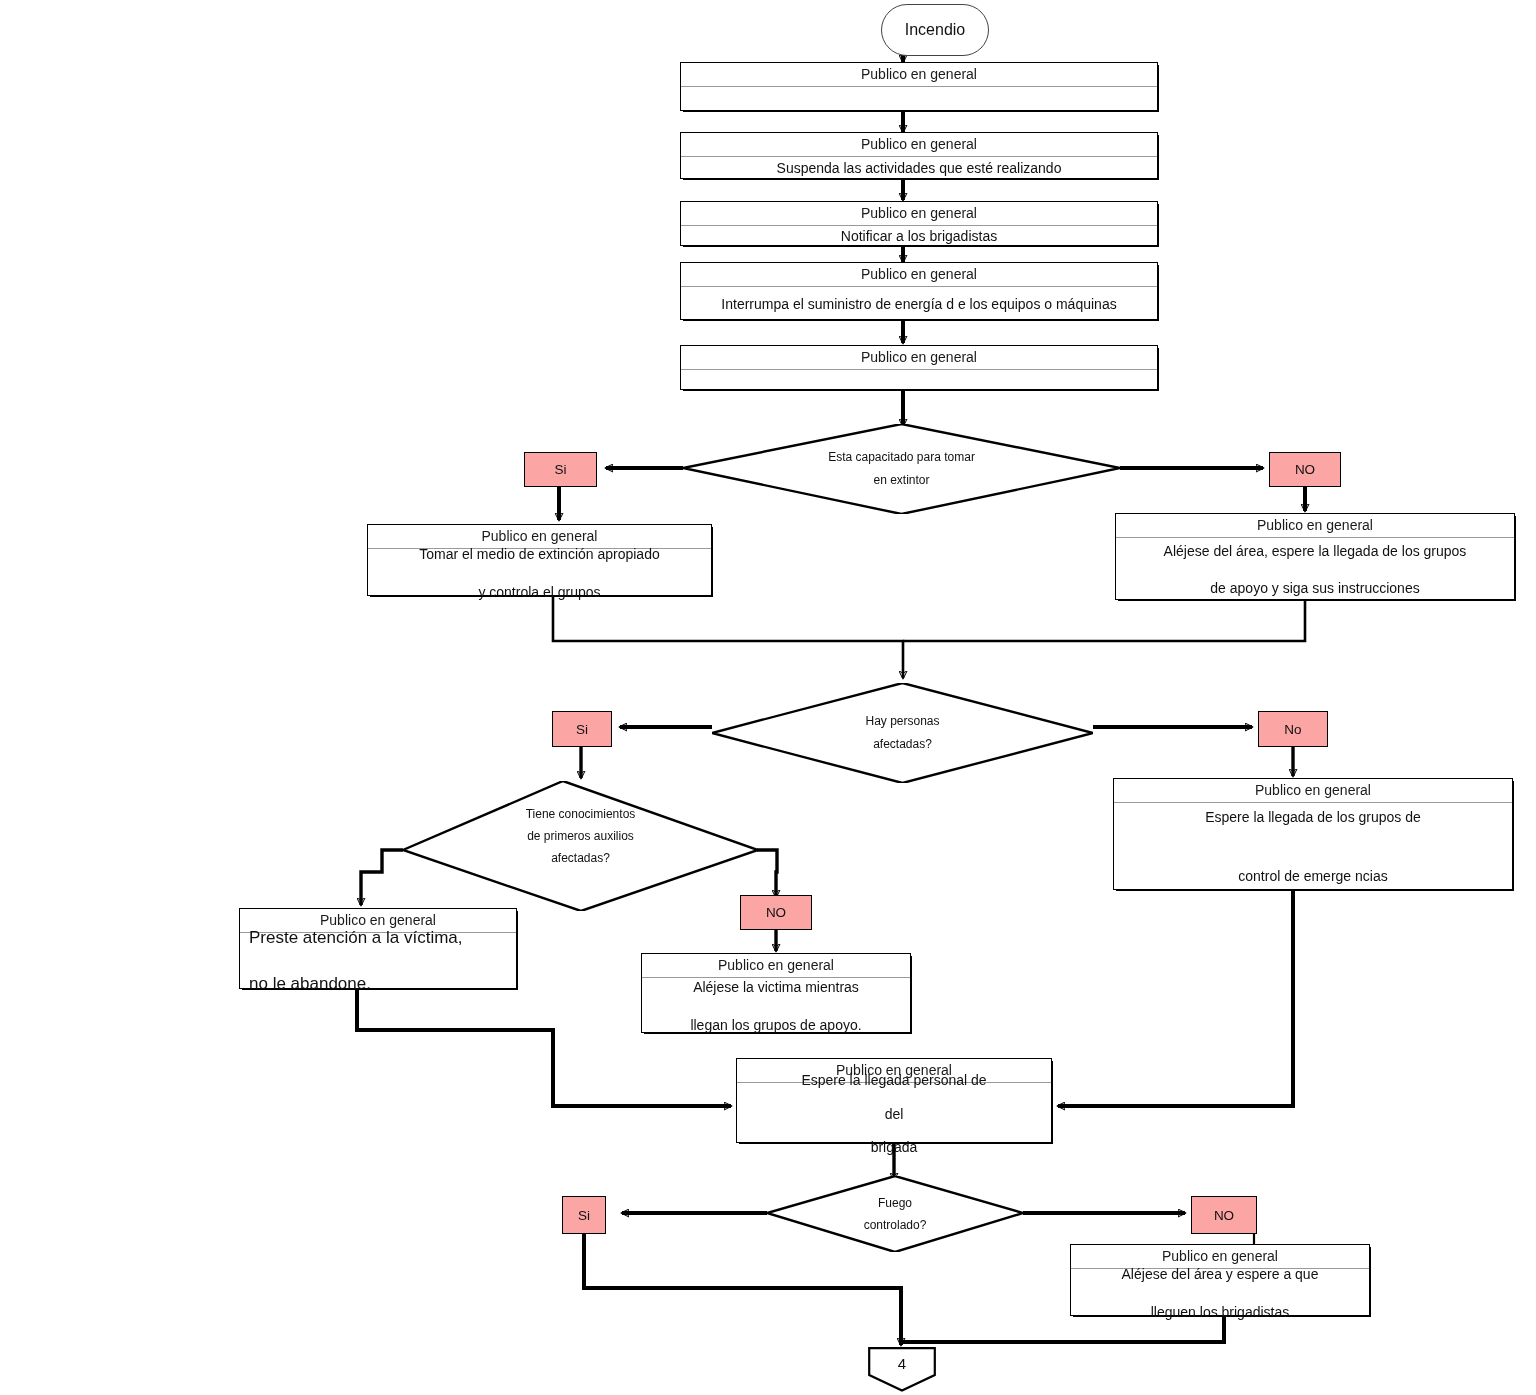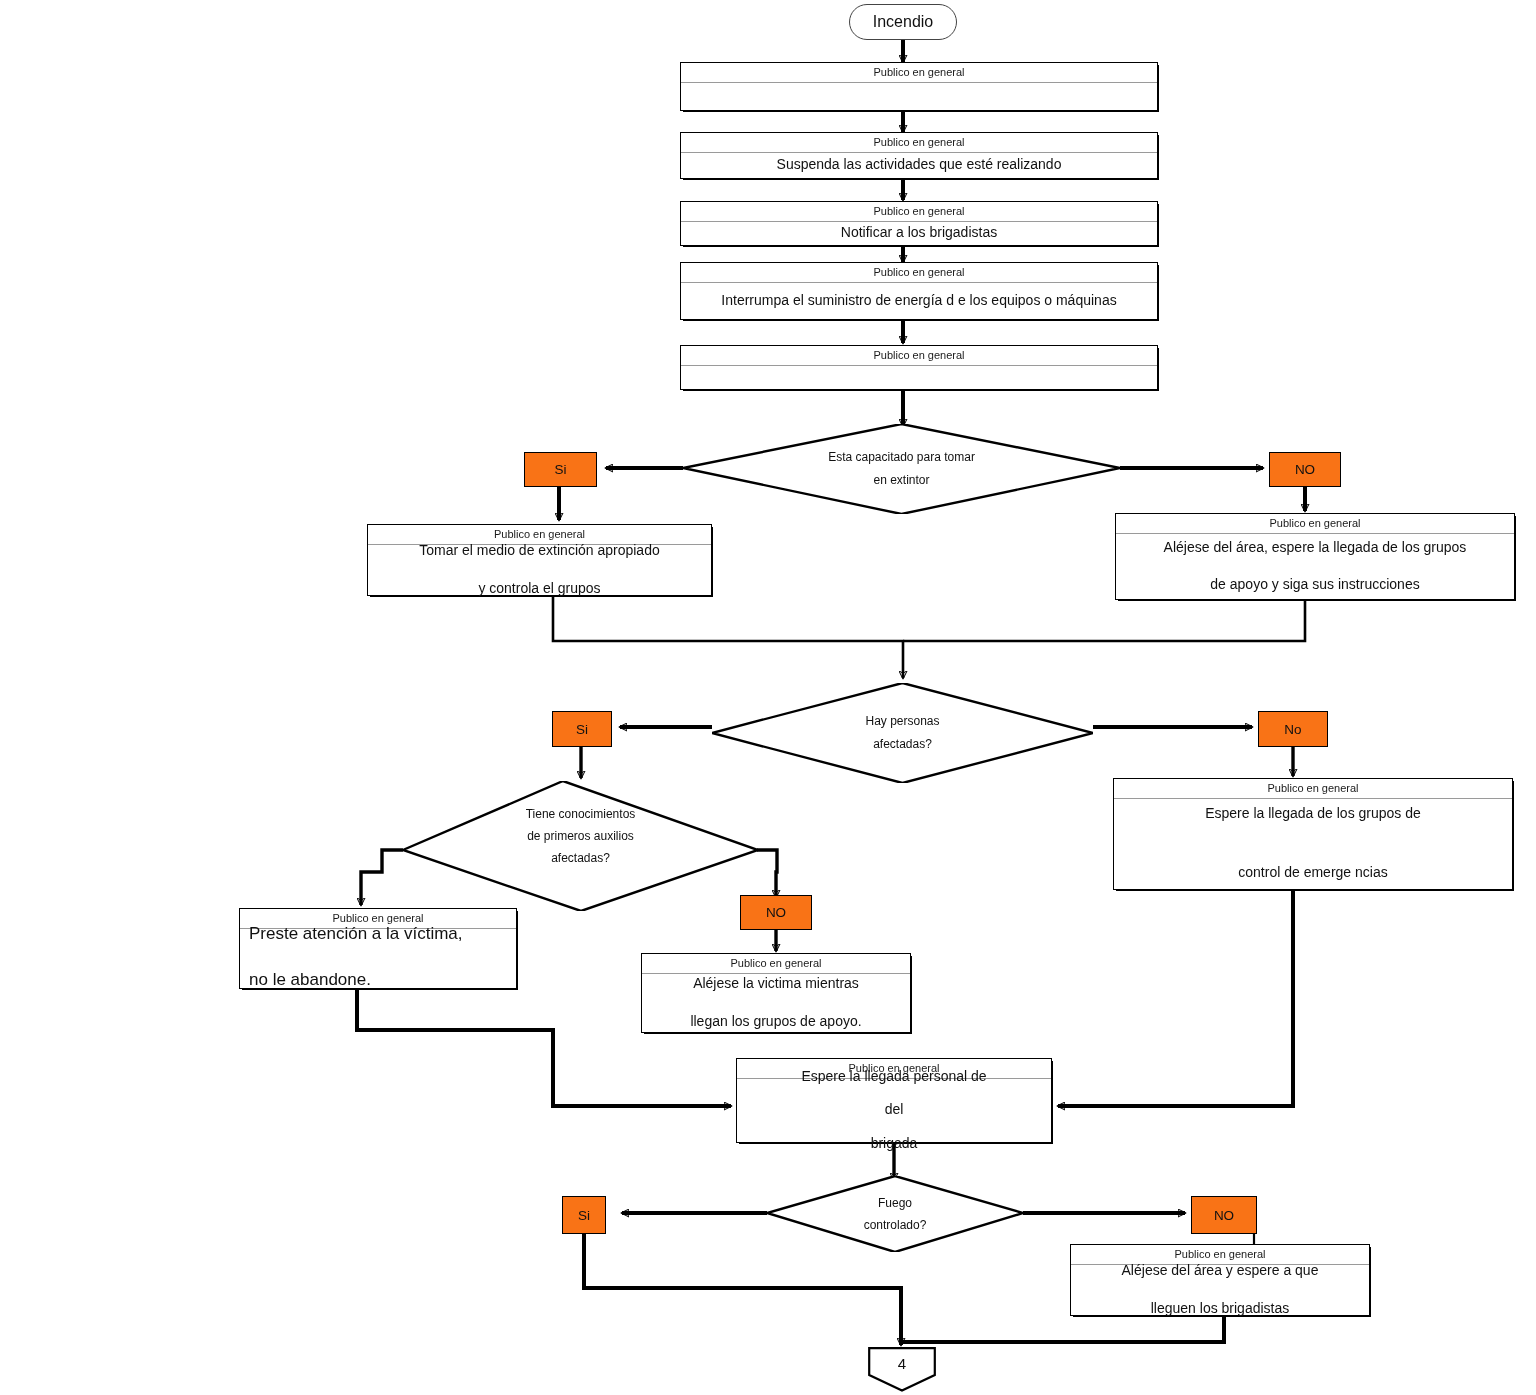--- a/index.html
+++ b/index.html
@@ -3,29 +3,29 @@
 <meta charset="utf-8">
 <style>
   html,body{margin:0;padding:0;background:#ffffff;}
   body{font-family:"Liberation Sans", sans-serif;color:#000;}
   #canvas{position:relative;width:1536px;height:1395px;overflow:hidden;background:#fff;}
 
   
   .proc{position:absolute;box-sizing:border-box;background:#fff;
         border:1px solid #000;box-shadow:2px 2px 0 -1px #000;}
   .proc .hdr{box-sizing:border-box;width:100%;border-bottom:1px solid #9a9a9a;
-             text-align:center;font-size:11px;line-height:1.35;padding:2px 4px;
+             text-align:center;font-size:14px;line-height:1.35;padding:2px 4px;
              color:#1a1a1a;white-space:nowrap;overflow:hidden;}
   .proc .body{box-sizing:border-box;width:100%;display:flex;align-items:center;
               justify-content:center;text-align:center;font-size:14px;
               line-height:1.35;padding:2px 6px;color:#111;}
   .proc .body span{display:block;width:100%;}
 
   
-  .lbl{position:absolute;box-sizing:border-box;background:#f97316;border:1.6px solid #000;
+  .lbl{position:absolute;box-sizing:border-box;background:#fca5a5;border:1.6px solid #000;
        display:flex;align-items:center;justify-content:center;
        font-size:13.5px;color:#111;}
 
   
   .term{position:absolute;box-sizing:border-box;background:#fff;
         border:1.4px solid #444;border-radius:26px;
         display:flex;align-items:center;justify-content:center;
         font-size:16px;color:#111;}
   .penta-wrap{position:absolute;}
   .penta-wrap svg{position:absolute;left:0;top:0;}
@@ -105,21 +105,21 @@
 
     <line x1="1023" y1="1213" x2="1185" y2="1213" stroke-width="4" marker-end="url(#ah)"></line>
 
     <line x1="1254" y1="1234" x2="1254" y2="1244" stroke-width="2.2"></line>
 
     <path d="M584,1234 L584,1288 L901,1288 L901,1345" stroke-width="4" marker-end="url(#ah)"></path>
 
     <path d="M1224,1316 L1224,1342 L901,1342" stroke-width="4"></path>
   </svg>
 
-  <div class="term" style="left:849px;top:4px;width:108px;height:36px;text-align:center;">
+  <div class="term" style="left:881px;top:4px;width:108px;height:52px;text-align:center;">
     <span>Incendio</span>
   </div>
 
   <div class="proc" style="left:680px;top:62px;width:478px;height:49px;">
     <div class="hdr">Publico en general</div>
   </div>
 
   <div class="proc" style="left:680px;top:132px;width:478px;height:47px;">
     <div class="hdr">Publico en general</div>
     <div class="body" style="height:24px;">

